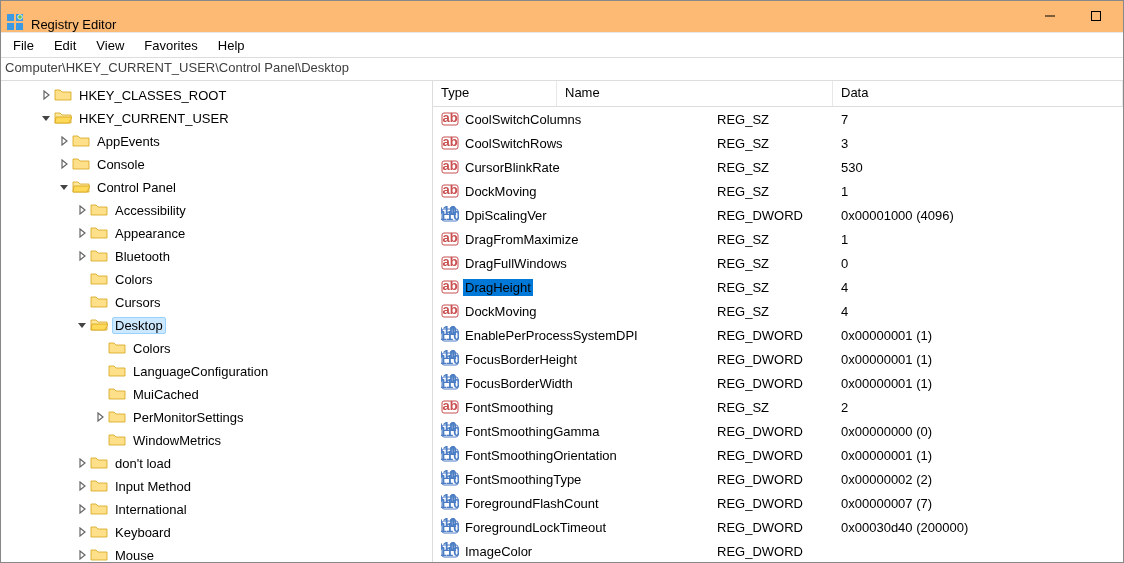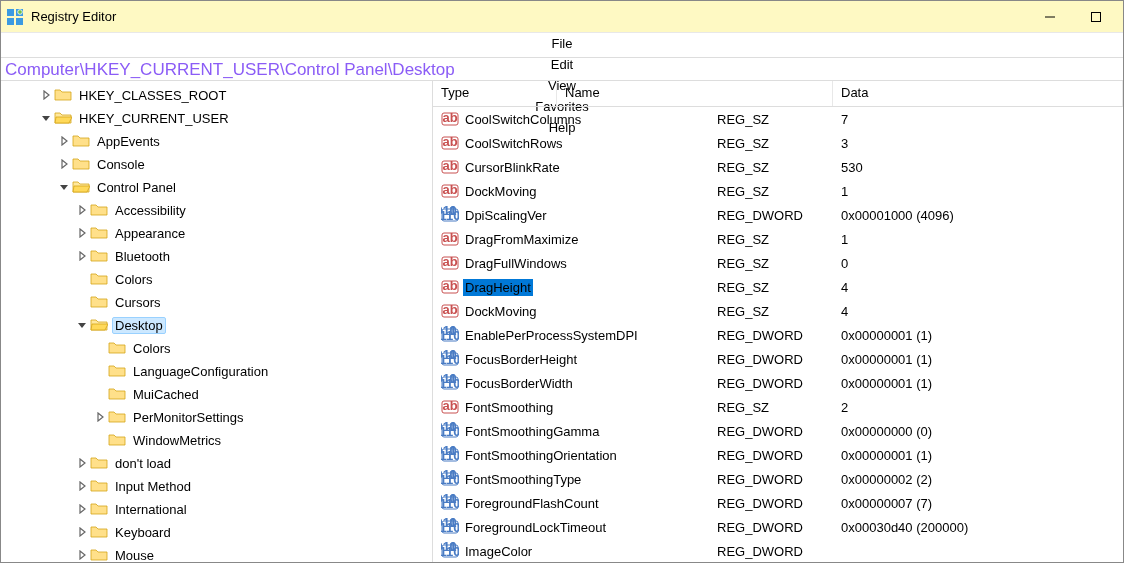--- a/index.html
+++ b/index.html
@@ -1,24 +1,24 @@
 <!DOCTYPE html>
 <html><head>
 <meta charset="utf-8">
 <style>
 * { box-sizing: border-box; margin: 0; padding: 0; font-family: 'Segoe UI', Tahoma, sans-serif; font-size: 13px; }
 body { width: 1124px; height: 563px; background: #fff; overflow: hidden; display: flex; flex-direction: column; border: 1px solid #888; }
-.titlebar { height: 32px; display: flex; align-items: center; padding: 0 4px; background: #fef9c3; border-bottom: 1px solid #e8e8e8; }
+.titlebar { height: 32px; display: flex; align-items: flex-end; padding: 0 4px; background: #fdba74; border-bottom: 1px solid #e8e8e8; }
 .app-icon { width: 20px; height: 20px; margin-right: 6px; display: flex; align-items: center; justify-content: center; }
 .titlebar .title { flex: 1; font-size: 13px; color: #000; }
 .window-controls { display: flex; gap: 0; }
 .win-btn { width: 46px; height: 32px; display: flex; align-items: center; justify-content: center; }
-.menubar { height: 24px; display: flex; align-items: center; padding: 0 2px; gap: 0; flex-direction: column; }
+.menubar { height: 24px; display: flex; align-items: center; padding: 0 2px; gap: 0; }
 .menu-item { padding: 3px 10px; font-size: 13px; }
-.addressbar { height: 24px; padding: 2px 4px; border-top: 1px solid #ddd; border-bottom: 1px solid #ddd; font-size: 17px; color: #8b5cf6; }
+.addressbar { height: 24px; padding: 2px 4px; border-top: 1px solid #ddd; border-bottom: 1px solid #ddd; font-size: 13px; color: #404040; }
 .content { flex: 1; display: flex; overflow: hidden; }
 .tree-pane { width: 432px; overflow-y: scroll; overflow-x: hidden; border-right: 1px solid #ddd; padding-top: 2px; }
 .tree-pane::-webkit-scrollbar { width: 16px; }
 .tree-pane::-webkit-scrollbar-track { background: #f0f0f0; }
 .tree-pane::-webkit-scrollbar-thumb { background: #c0c0c0; border: 2px solid #f0f0f0; border-radius: 8px; }
 .tree li { white-space: nowrap; }
 .tree-row { display: flex; align-items: center; height: 22px; padding-left: 19px; }
 .indent { display: inline-block; }
 .expander { width: 16px; height: 16px; display: inline-flex; align-items: center; justify-content: center; color: #555; font-size: 10px; }
 .folder { width: 18px; height: 14px; margin-right: 4px; display: inline-flex; }

